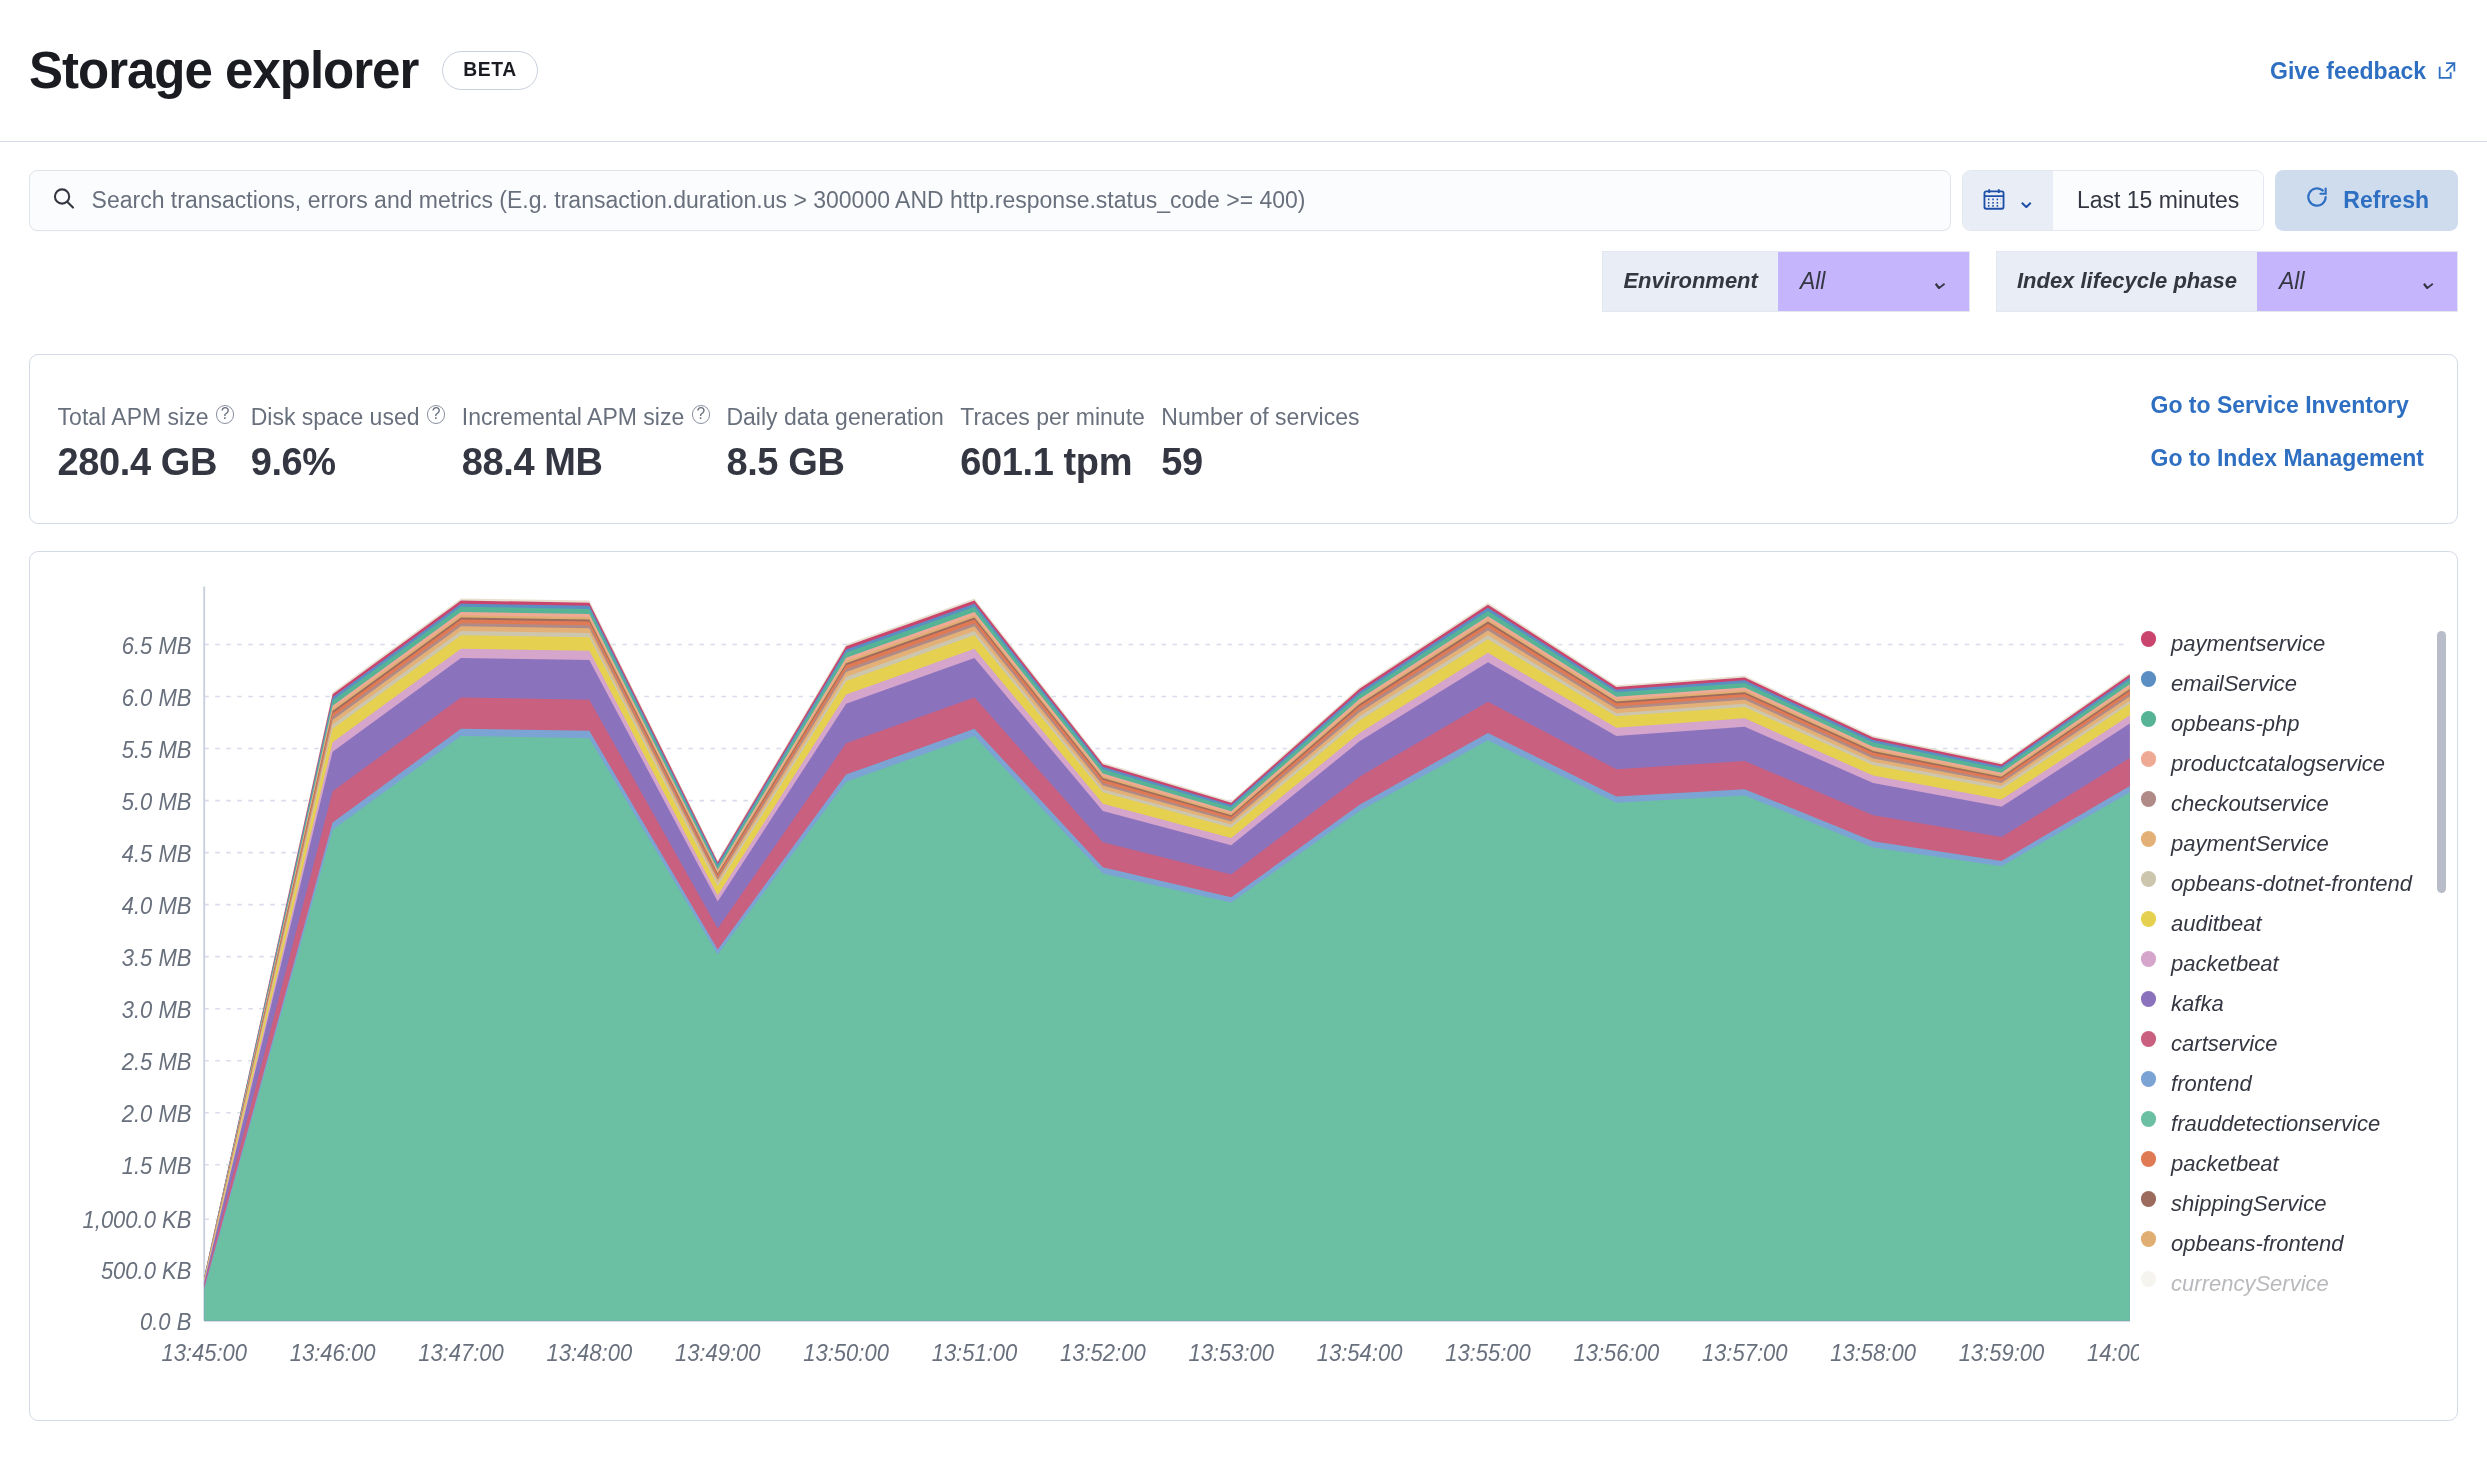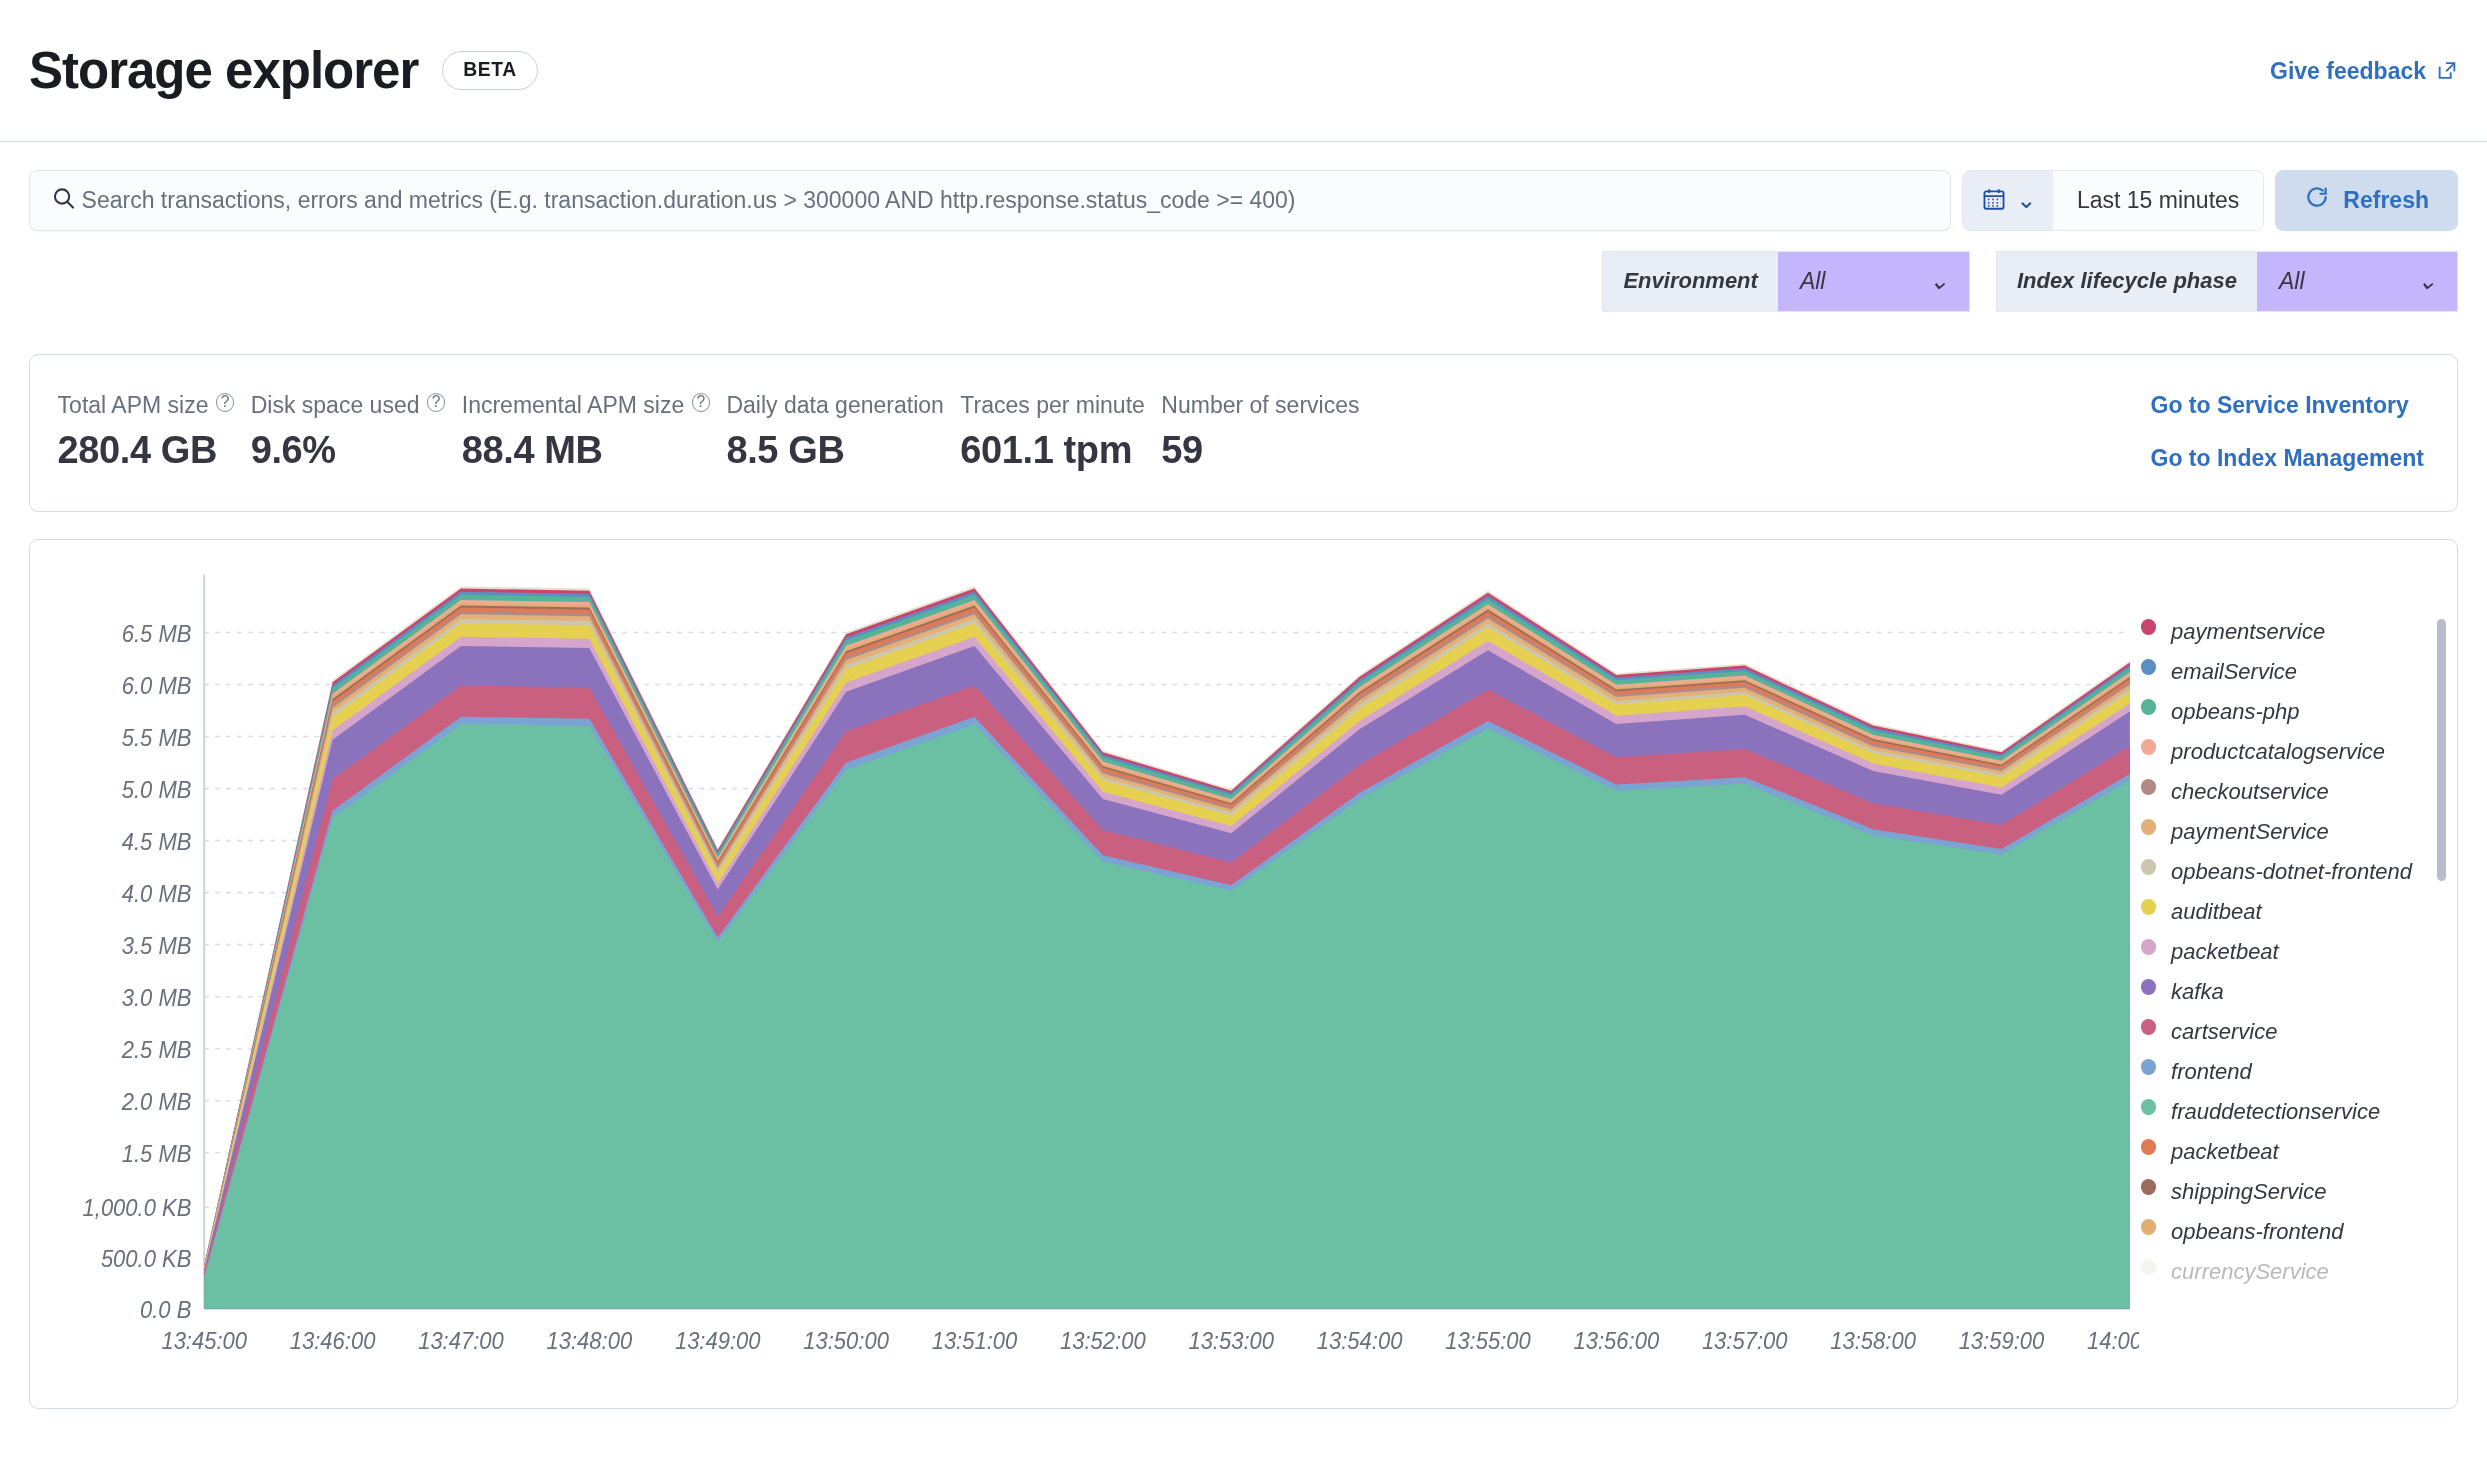--- a/index.html
+++ b/index.html
@@ -62,21 +62,21 @@
     padding: 27.6px 29px 0;
   }
   .search-field {
     flex: 1;
     height: 61px;
     background: #fbfcfd;
     border: 0.9px solid #dfe3ec;
     border-radius: 8.3px;
     display: flex;
     align-items: center;
-    gap: 4px;
+    gap: 14px;
     padding: 0 20px;
     box-shadow: 0 0.9px 0.9px rgba(0,0,0,0.018);
   }
   .search-field svg { flex: 0 0 auto; }
   .search-field input {
     flex: 1;
     border: 0;
     outline: 0;
     background: transparent;
     font-family: inherit;
@@ -177,21 +177,21 @@
     border: 0.9px solid #d3dae6;
     border-radius: 9.2px;
     background: #fff;
   }
   .stats-panel {
     position: relative;
     padding: 37px 33px 39px 27.6px;
     display: flex;
     align-items: flex-start;
   }
-  .stat { padding-right: 16.5px; }
+  .stat { padding-right: 16.5px; margin-top: 12px; }
   .stat-label {
     font-size: 23px;
     color: #69707d;
     display: flex;
     align-items: flex-start;
     gap: 7.4px;
     white-space: nowrap;
   }
   .stat-label .qmark {
     font-size: 15.6px;

